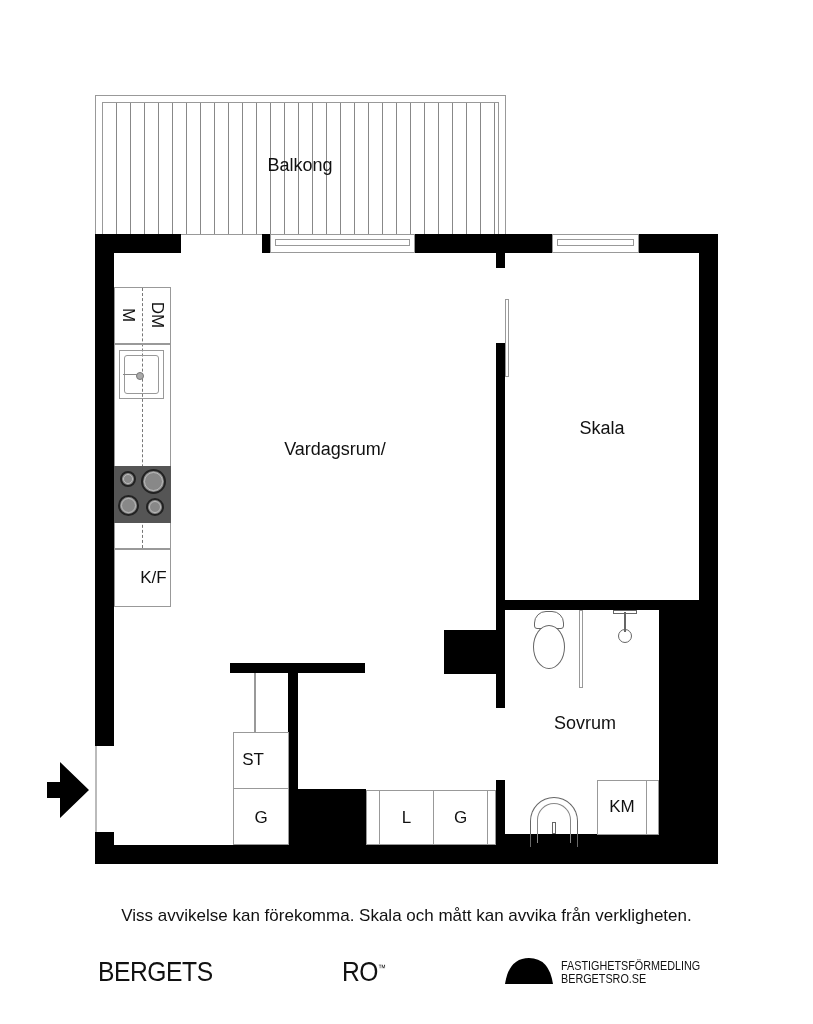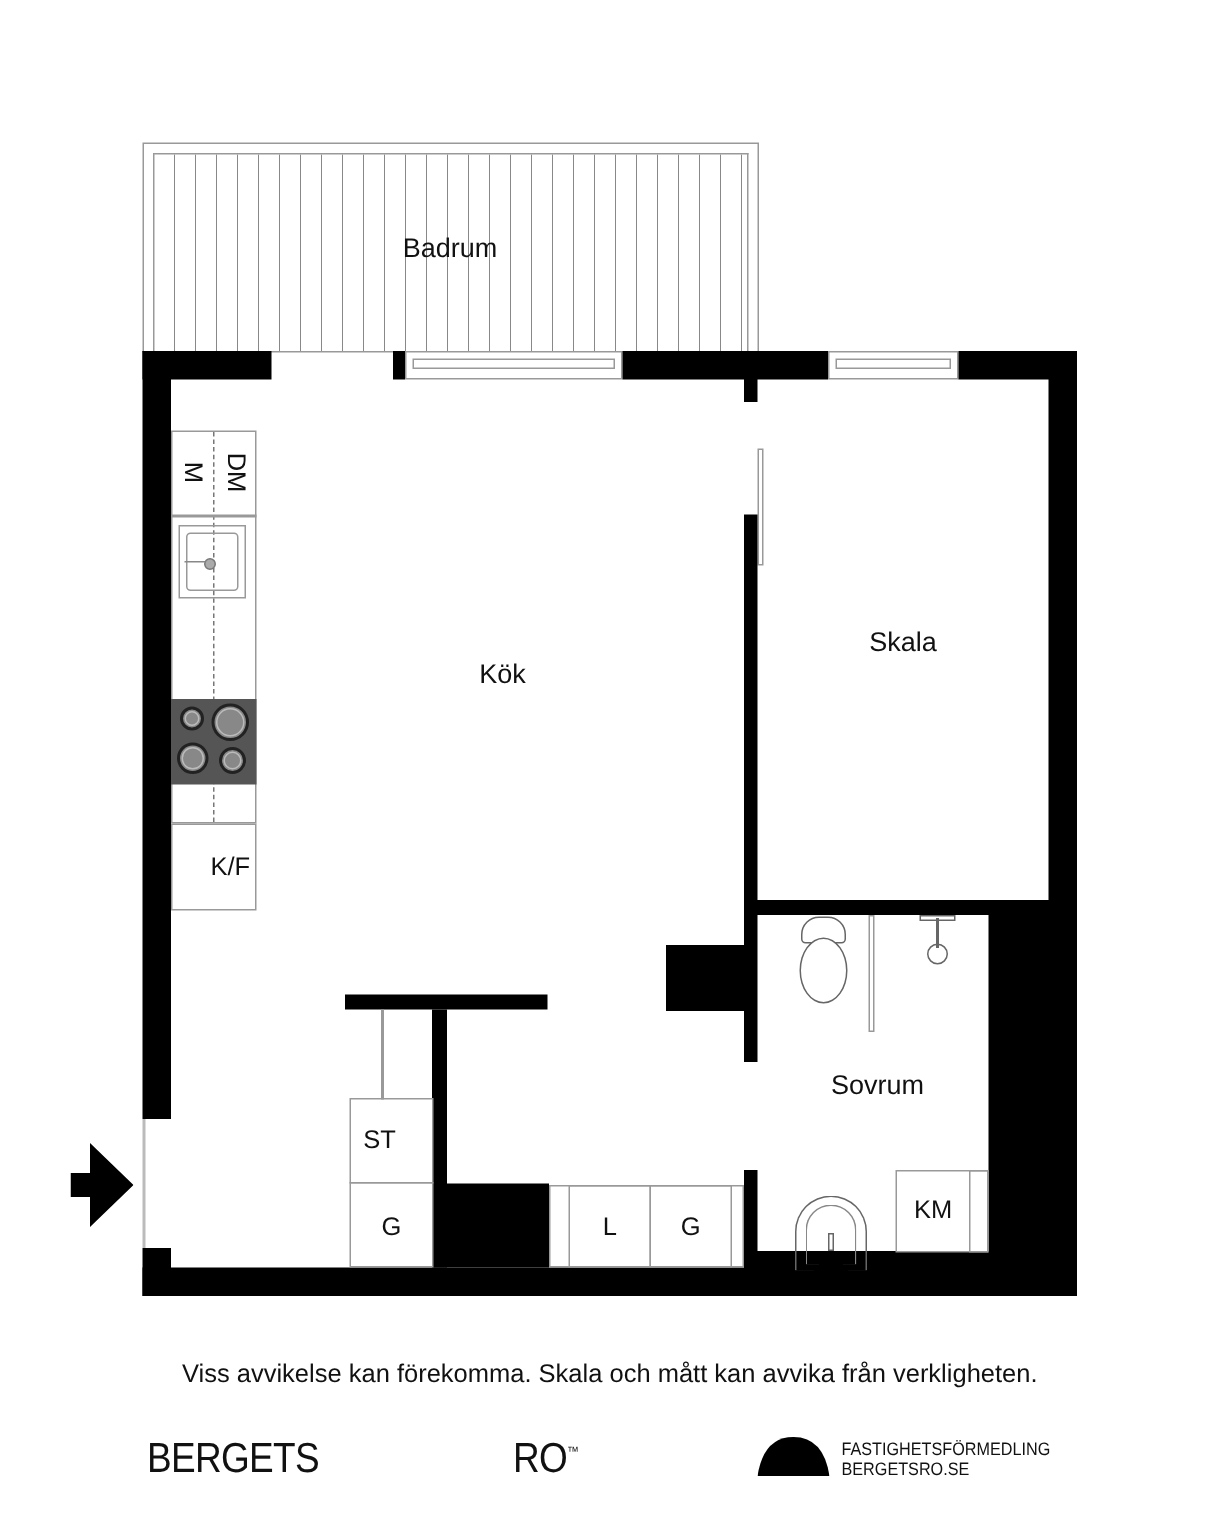--- a/index.html
+++ b/index.html
@@ -19,21 +19,21 @@
   .dash-v { position:absolute; left:142px; border-left:1px dashed #777; }
   .footer-note { position:absolute; top:906px; left:0; width:813px; text-align:center; font-size:17px; }
   .brand { position:absolute; top:956px; font-size:28px; letter-spacing:-0.5px; font-family:"Liberation Sans", sans-serif; transform:scaleX(0.88); transform-origin:left; }
 </style>
 </head>
 <body>
 
 <div class="balcony">
   <div class="balcony-inner"></div>
 </div>
-<div class="label" style="left:250px; top:155px; width:100px; font-size:18px; background:transparent;">Badrum</div>
+<div class="label" style="left:250px; top:155px; width:100px; font-size:18px; background:transparent;">Balkong</div>
 
 <div class="wall" style="left:95px; top:234px; width:86px; height:19px;"></div>
 <div class="wall" style="left:262px; top:234px; width:8px; height:19px;"></div>
 <div class="window" style="left:270px; top:234px; width:145px; height:19px;"></div>
 <div class="wall" style="left:415px; top:234px; width:137px; height:19px;"></div>
 <div class="window" style="left:552px; top:234px; width:87px; height:19px;"></div>
 <div class="wall" style="left:639px; top:234px; width:79px; height:19px;"></div>
 <div class="wall" style="left:95px; top:234px; width:19px; height:512px;"></div>
 <div class="wall" style="left:95px; top:832px; width:19px; height:32px;"></div>
 <div class="thin" style="left:95px; top:746px; width:1px; height:86px; border-color:#bbb;"></div>
@@ -101,21 +101,21 @@
 <div class="cooktop">
   <div class="burner" style="left:6px; top:5px; width:16px; height:16px;"></div>
   <div class="burner" style="left:27px; top:3px; width:25px; height:25px;"></div>
   <div class="burner" style="left:4px; top:29px; width:21px; height:21px;"></div>
   <div class="burner" style="left:32px; top:32px; width:18px; height:18px;"></div>
 </div>
 <div class="thin" style="left:114px; top:549px; width:57px; height:58px;"></div>
 <div class="label" style="left:114px; top:568px; width:79px; font-size:17px;">K/F</div>
 
 <div class="label" style="left:260px; top:437px; width:150px; font-size:18px; line-height:24px;">
-  <div>Kök</div>
+  <div>Vardagsrum/</div>
 </div>
 <div class="label" style="left:552px; top:418px; width:100px; font-size:18px;">Skala</div>
 <div class="label" style="left:535px; top:713px; width:100px; font-size:18px;">Sovrum</div>
 
 <div class="abs" style="left:47px; top:762px; width:42px; height:56px;">
   <svg width="42" height="56" viewBox="0 0 42 56">
       <path d="M0 20 H13 V0 L42 28 L13 56 V36 H0 Z" fill="#000"></path>
     </svg>
 </div>
 

